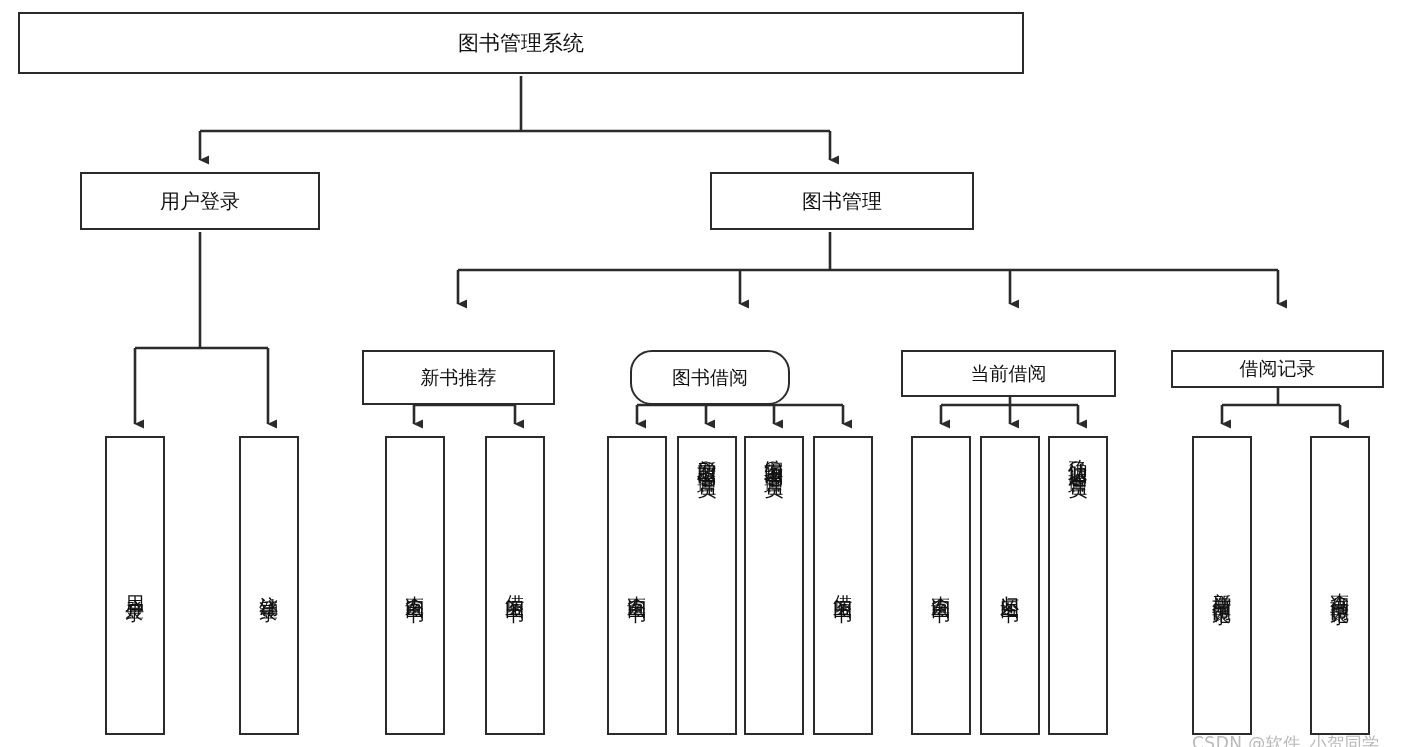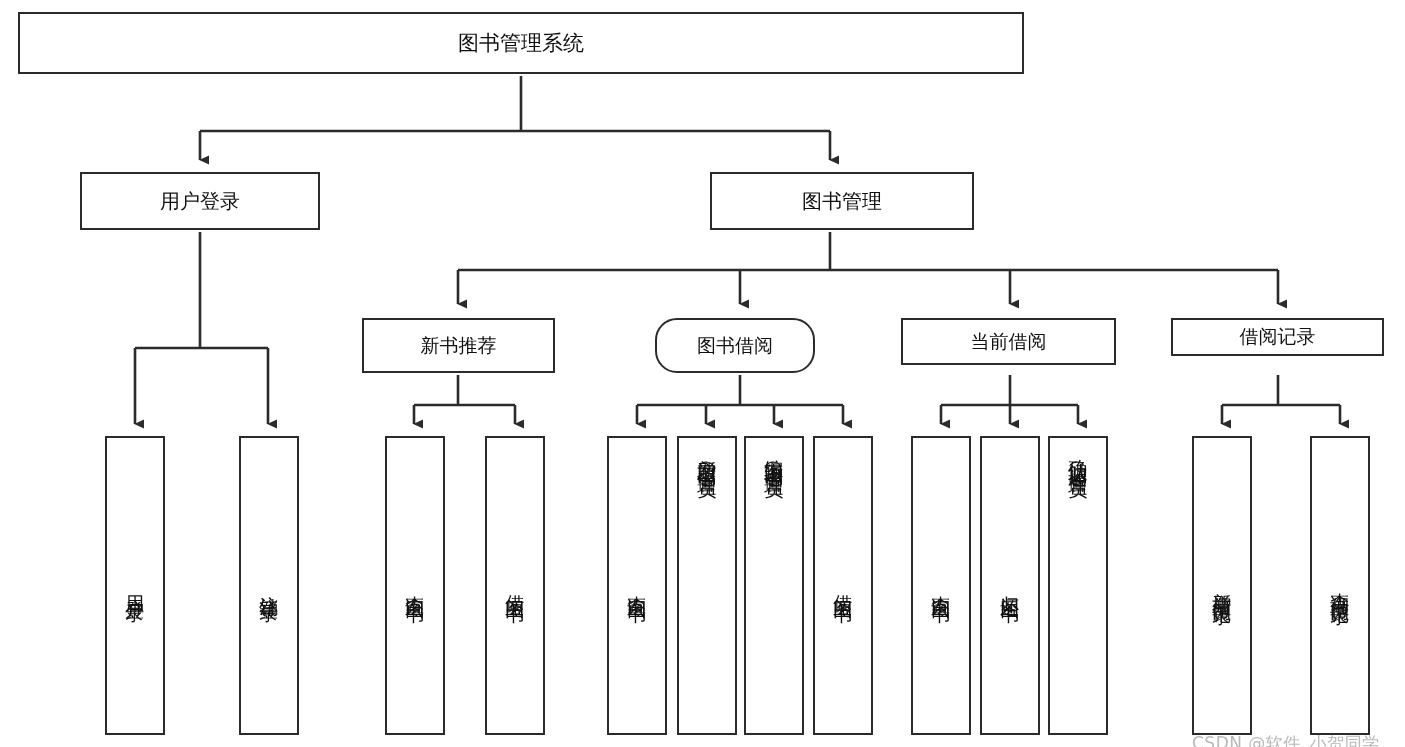--- a/index.html
+++ b/index.html
@@ -13,21 +13,21 @@
   .node{
     position:absolute;
     box-sizing:border-box;
     background:#ffffff;
     border:2px solid #2b2b2b;
     display:flex;align-items:center;justify-content:center;
     color:#111;
   }
   .node.root{font-size:21px;}
   .node.lvl1{font-size:20px;}
-  .node.lvl2{font-size:19px;}
+  .node.lvl2{font-size:19px;margin-top:32px;}
 
   .node.leaf{
     font-size:19px;
     align-items:center;
     justify-content:center;
     padding:6px 0;
   }
   .node.leaf .vtext{
     writing-mode:vertical-rl;
     text-orientation:upright;
@@ -109,21 +109,21 @@
   <div class="node lvl1" style="left:80px;top:172px;width:240px;height:58px;">
     <span>用户登录</span>
   </div>
   <div class="node lvl1" style="left:710px;top:172px;width:264px;height:58px;">
     <span>图书管理</span>
   </div>
 
   <div class="node lvl2" style="left:362px;top:318px;width:193px;height:55px;">
     <span>新书推荐</span>
   </div>
-  <div class="node lvl2" style="left:655px;top:318px;width:160px;height:55px;border-radius:22px;">
+  <div class="node lvl2" style="left:630px;top:318px;width:160px;height:55px;border-radius:22px;">
     <span>图书借阅</span>
   </div>
   <div class="node lvl2" style="left:901px;top:318px;width:215px;height:47px;">
     <span>当前借阅</span>
   </div>
   <div class="node lvl2" style="left:1171px;top:318px;width:213px;height:38px;">
     <span>借阅记录</span>
   </div>
 
   <div class="node leaf" style="left:105px;top:436px;width:60px;height:299px;">

